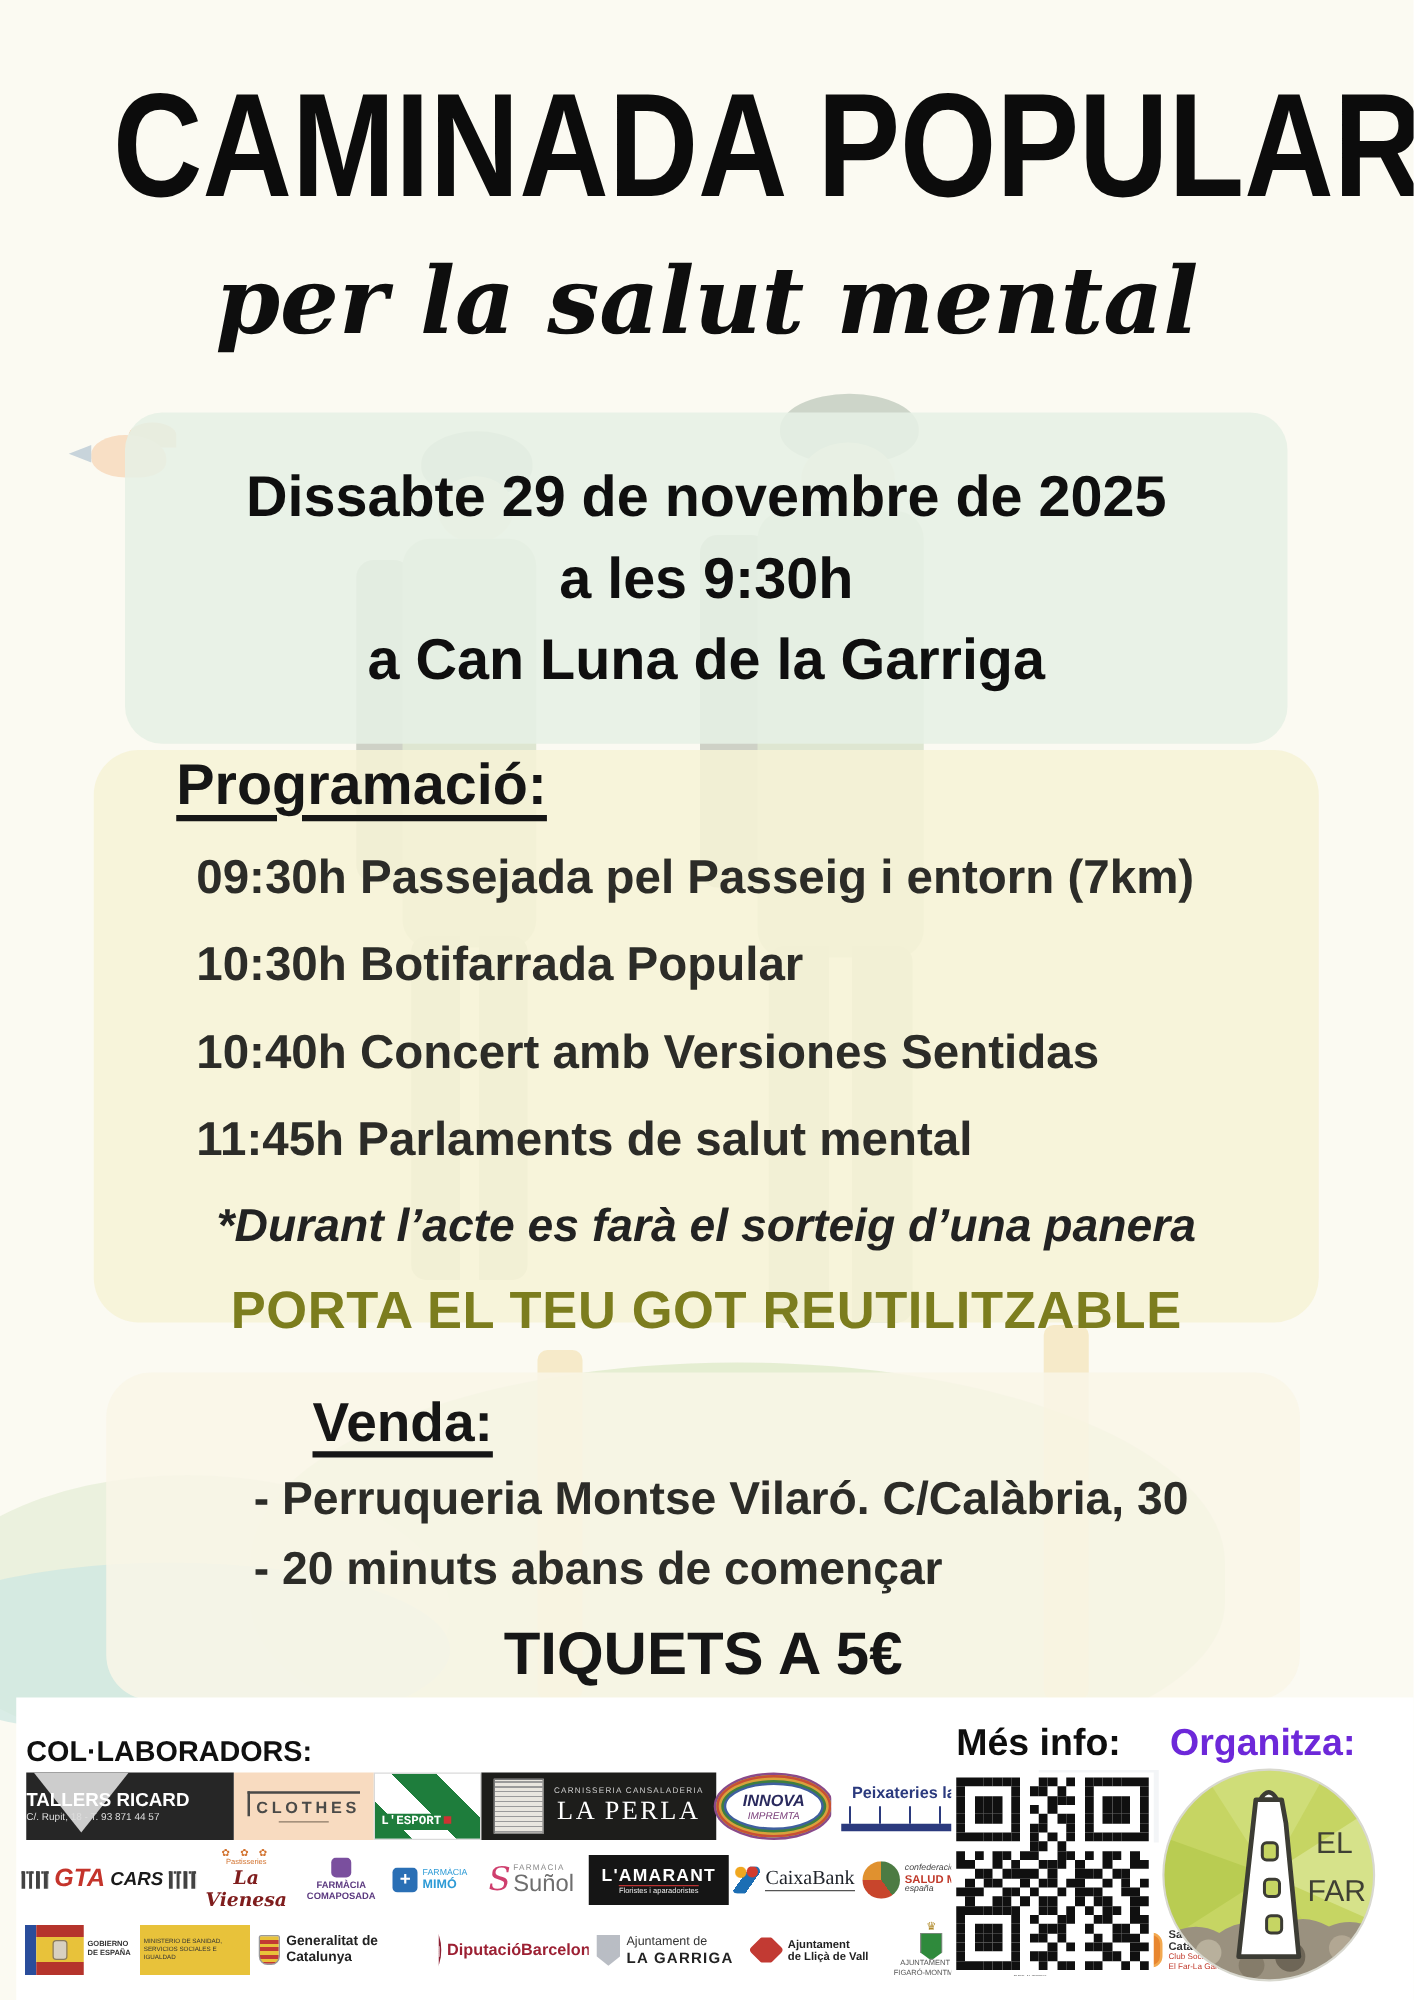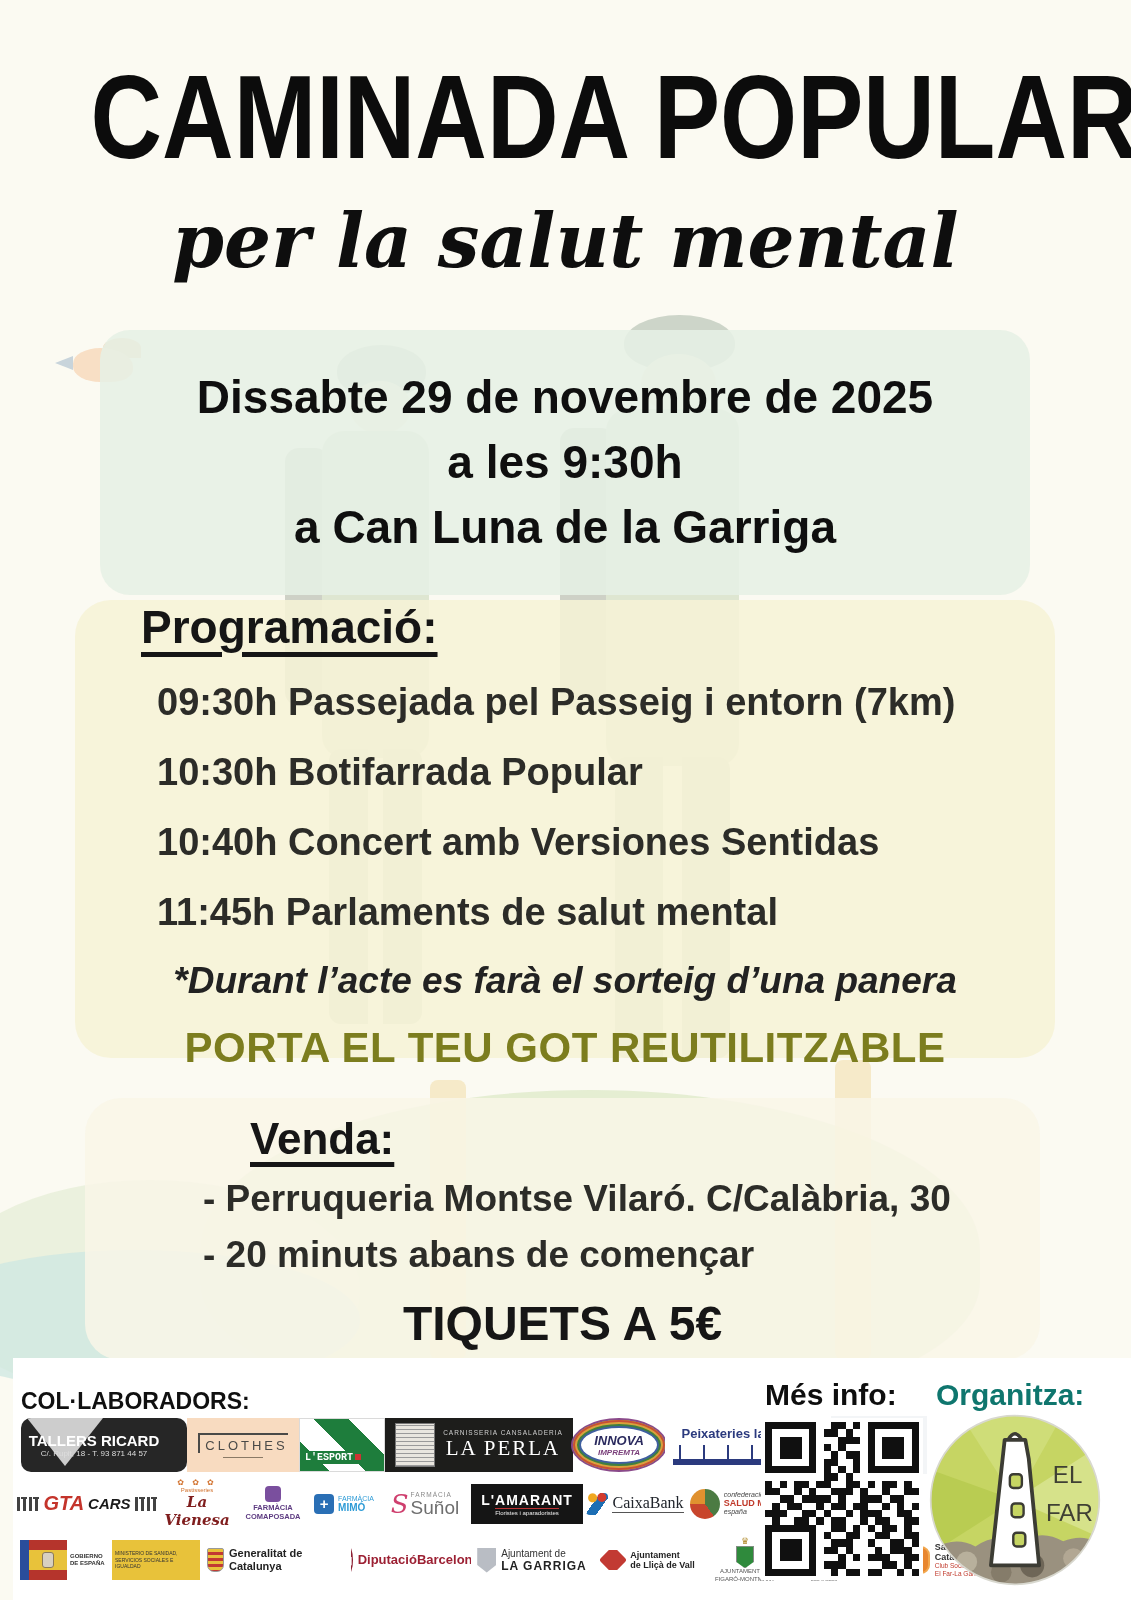--- a/index.html
+++ b/index.html
@@ -47,41 +47,41 @@
   .tickets{margin-top:20px;text-align:center;font-size:48px;font-weight:bold;color:#161616;}
   
   footer{position:absolute;left:13px;top:1358px;width:1131px;height:242px;background:#ffffff;z-index:2;}
   .collab-heading{position:absolute;left:8px;top:30px;font-size:23px;font-weight:bold;color:#101010;}
   .lrow{position:absolute;display:flex;align-items:center;}
   .row1{left:8px;top:58px;width:732px;justify-content:space-between;}
   .row2{left:4px;top:120px;width:740px;justify-content:space-between;}
   .row3{left:4px;top:178px;width:736px;justify-content:space-between;}
   .lg{display:flex;flex-direction:column;align-items:center;justify-content:center;overflow:hidden;flex-shrink:0;text-align:center;}
   
-  .lg-tallers{width:166px;height:54px;background:#262626;position:relative;align-items:center;color:#fff;padding-right:20px;box-sizing:border-box;border-radius:10px;}
+  .lg-tallers{width:166px;height:54px;background:#262626;position:relative;align-items:flex-start;color:#fff;padding-right:20px;box-sizing:border-box;}
   .lg-tallers .tri{position:absolute;left:6px;top:0;width:0;height:0;border-left:38px solid transparent;border-right:38px solid transparent;border-top:48px solid #cdcdcd;}
   .lg-tallers .l1{font-size:15px;font-weight:bold;z-index:1;}
   .lg-tallers .l2{font-size:8px;color:#ddd;z-index:1;}
   .lg-clothes{width:112px;height:54px;background:#f8dbc0;}
-  .lg-clothes .l1{font-size:13px;font-weight:normal;letter-spacing:3px;color:#4a4a48;border-left:2px solid #4a4a48;border-top:2px solid #4a4a48;padding:3px 0 0 5px;}
+  .lg-clothes .l1{font-size:13px;font-weight:bold;letter-spacing:3px;color:#4a4a48;border-left:2px solid #4a4a48;border-top:2px solid #4a4a48;padding:3px 0 0 5px;}
   .lg-clothes .sub{width:40px;border-bottom:1px solid #8a7a66;margin-top:4px;}
   .lg-esport{width:86px;height:54px;position:relative;border:1px solid #dadada;box-sizing:border-box;
              background:linear-gradient(45deg,#1e7d3c 22%,#fff 22% 48%,#1e7d3c 48% 74%,#fff 74%);font-family:Liberation Mono, monospace;}
   .lg-esport .l1{position:absolute;left:2px;bottom:7px;background:#1e7d3c;color:#fff;font-size:10px;font-weight:bold;padding:1px 3px;}
   .lg-esport .l1::after{content:"";display:inline-block;width:6px;height:6px;background:#c33;margin-left:2px;}
   .lg-laperla{width:188px;height:54px;background:#1d1d1b;flex-direction:row;gap:8px;color:#fff;}
   .lg-laperla .etch{width:38px;height:42px;background:#e9e6df;border:1px solid #777;
                     background-image:repeating-linear-gradient(0deg,#9a9a9a 0 1px,transparent 1px 4px);}
   .lg-laperla .coltxt{display:flex;flex-direction:column;align-items:center;}
   .lg-laperla .top{font-size:6.5px;letter-spacing:1px;color:#cfcfcf;}
   .lg-laperla .name{font-family:"Liberation Serif",serif;font-size:21px;letter-spacing:2px;}
   .lg-innova{width:92px;height:50px;border-radius:50%;background:#fff;
              box-shadow:inset 0 0 0 2px #c94f35,inset 0 0 0 4px #d8a13c,inset 0 0 0 6px #3f7f3f,inset 0 0 0 8px #3f5f9f,0 0 0 2px #8a4a8a;}
   .lg-innova .l1{font-size:13px;font-weight:bold;font-style:italic;color:#2a2a5e;}
-  .lg-innova .l2{font-size:8px;font-weight:bold;font-style:italic;color:#7a3f7a;}
+  .lg-innova .l2{font-size:8px;font-weight:normal;font-style:italic;color:#7a3f7a;}
   .lg-peixateries{width:166px;height:54px;background:#fff;}
   .lg-peixateries .l1{font-size:13px;font-weight:bold;color:#2b3a7e;}
   .lg-peixateries .band{width:150px;height:14px;margin-top:4px;border-bottom:6px solid #2b3a7e;
         background:repeating-linear-gradient(90deg,transparent 0 6px,#2b3a7e 6px 8px,transparent 8px 24px);}
   .lg-espai{width:96px;height:58px;background:#f3f5f7;}
   .lg-espai .l1{font-size:15px;font-weight:bold;color:#24305e;line-height:.95;}
   .lg-espai .sub{font-size:7px;color:#b0342c;margin-top:2px;}
   
   .lg-gta{flex-direction:row;gap:4px;width:140px;}
   .lg-gta .track{width:28px;height:12px;background:repeating-linear-gradient(90deg,#222 0 3px,transparent 3px 6px);border-top:2px dotted #222;opacity:.85;}
@@ -158,21 +158,21 @@
   .lg-ametlla .l1{font-size:5.5px;font-weight:bold;color:#4a2a2a;}
   .lg-ametlla .l2{font-size:6.5px;font-weight:bold;color:#8a2a2a;}
   .lg-ametlla .l3{font-size:4.5px;color:#777;}
   .lg-smc{flex-direction:row;gap:5px;width:148px;}
   .lg-smc .badge{background:#e8862f;color:#fff;font-weight:bold;font-size:14px;padding:4px 7px;border-radius:9px;border:2px solid #f2a84f;}
   .lg-smc .coltxt{display:flex;flex-direction:column;align-items:flex-start;}
   .lg-smc .l1,.lg-smc .l2{font-size:9px;font-weight:bold;color:#333;line-height:1.1;}
   .lg-smc .l3,.lg-smc .l4{font-size:6.5px;color:#c0392b;line-height:1.15;}
   
   .mes-info{position:absolute;left:752px;top:20px;font-size:30px;font-weight:bold;color:#0e0e0e;}
-  .organitza{position:absolute;left:923px;top:20px;font-size:30px;font-weight:bold;color:#0f766e;}
+  .organitza{position:absolute;left:923px;top:20px;font-size:30px;font-weight:bold;color:#6d28d9;}
   .qr-wrap{position:absolute;left:748px;top:60px;width:162px;height:162px;background:#fff;padding:4px;box-sizing:border-box;}
   .qr{display:grid;grid-template-columns:repeat(21,1fr);grid-auto-rows:1fr;width:154px;height:154px;background:#fff;}
   .qr .qm{background:#101010;}
   .elfar{position:absolute;left:916px;top:56px;width:172px;height:172px;}
 </style>
 </head>
 <body>
 
 <div class="poster">
 

